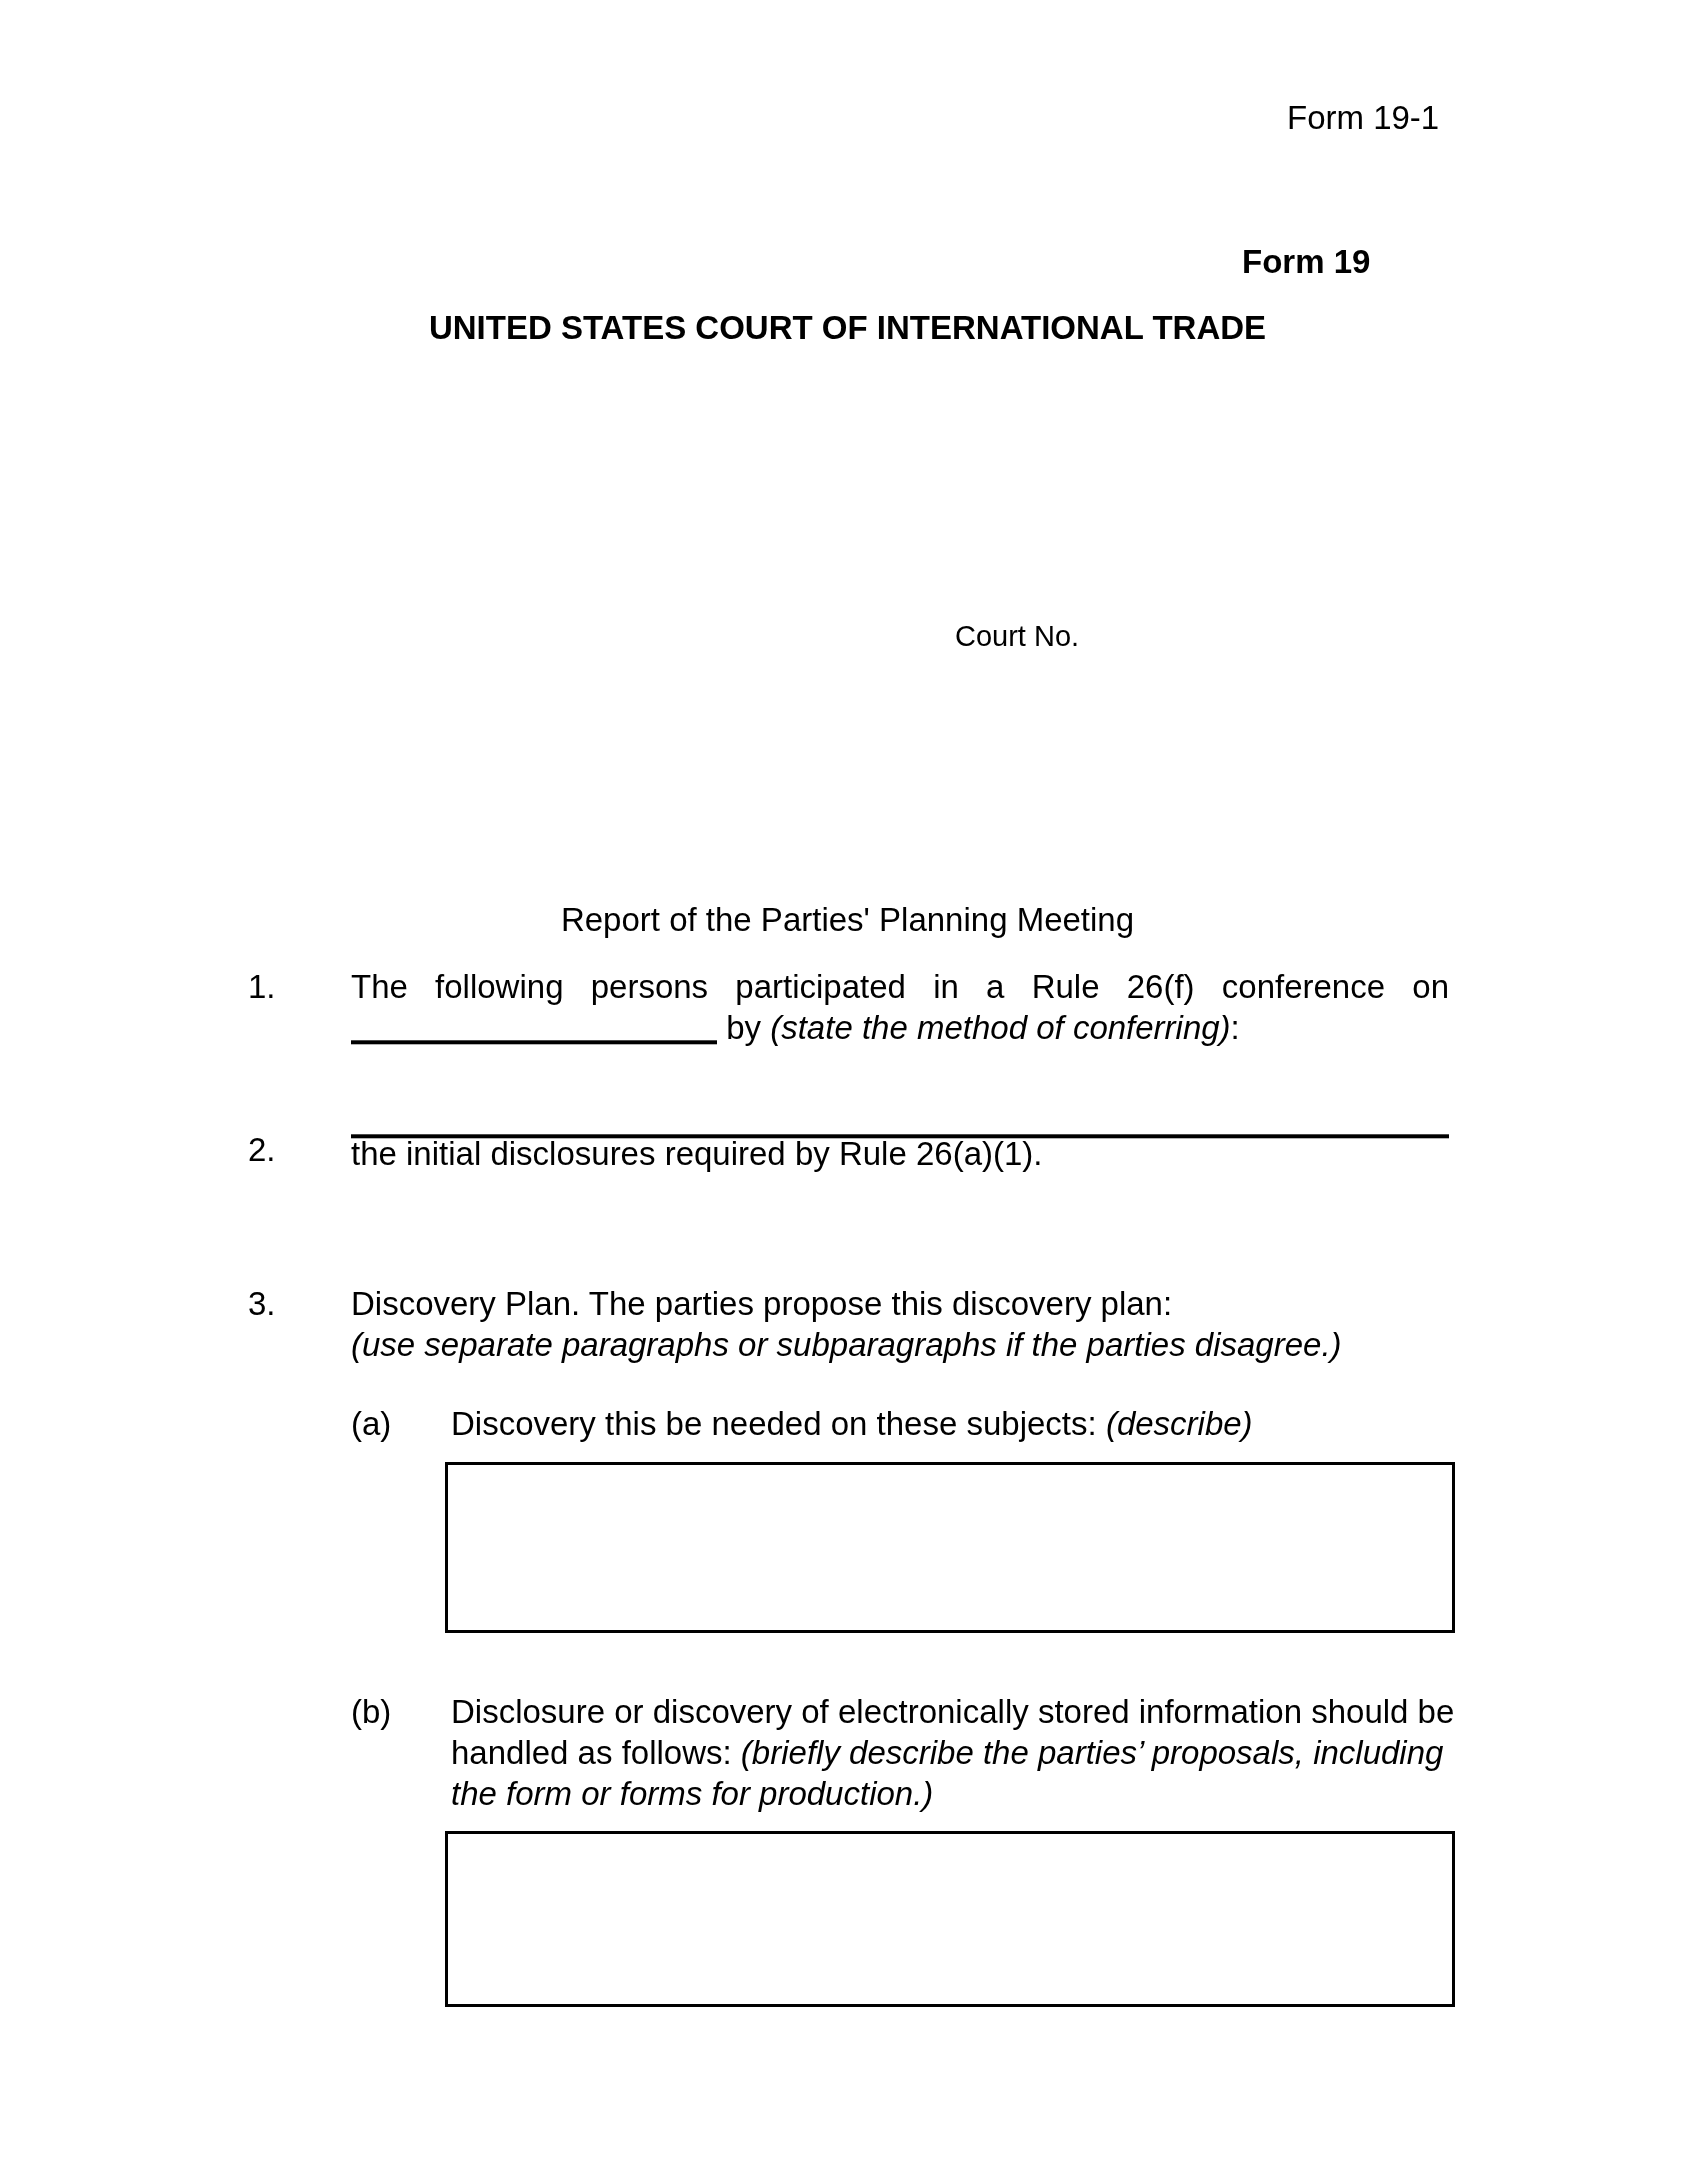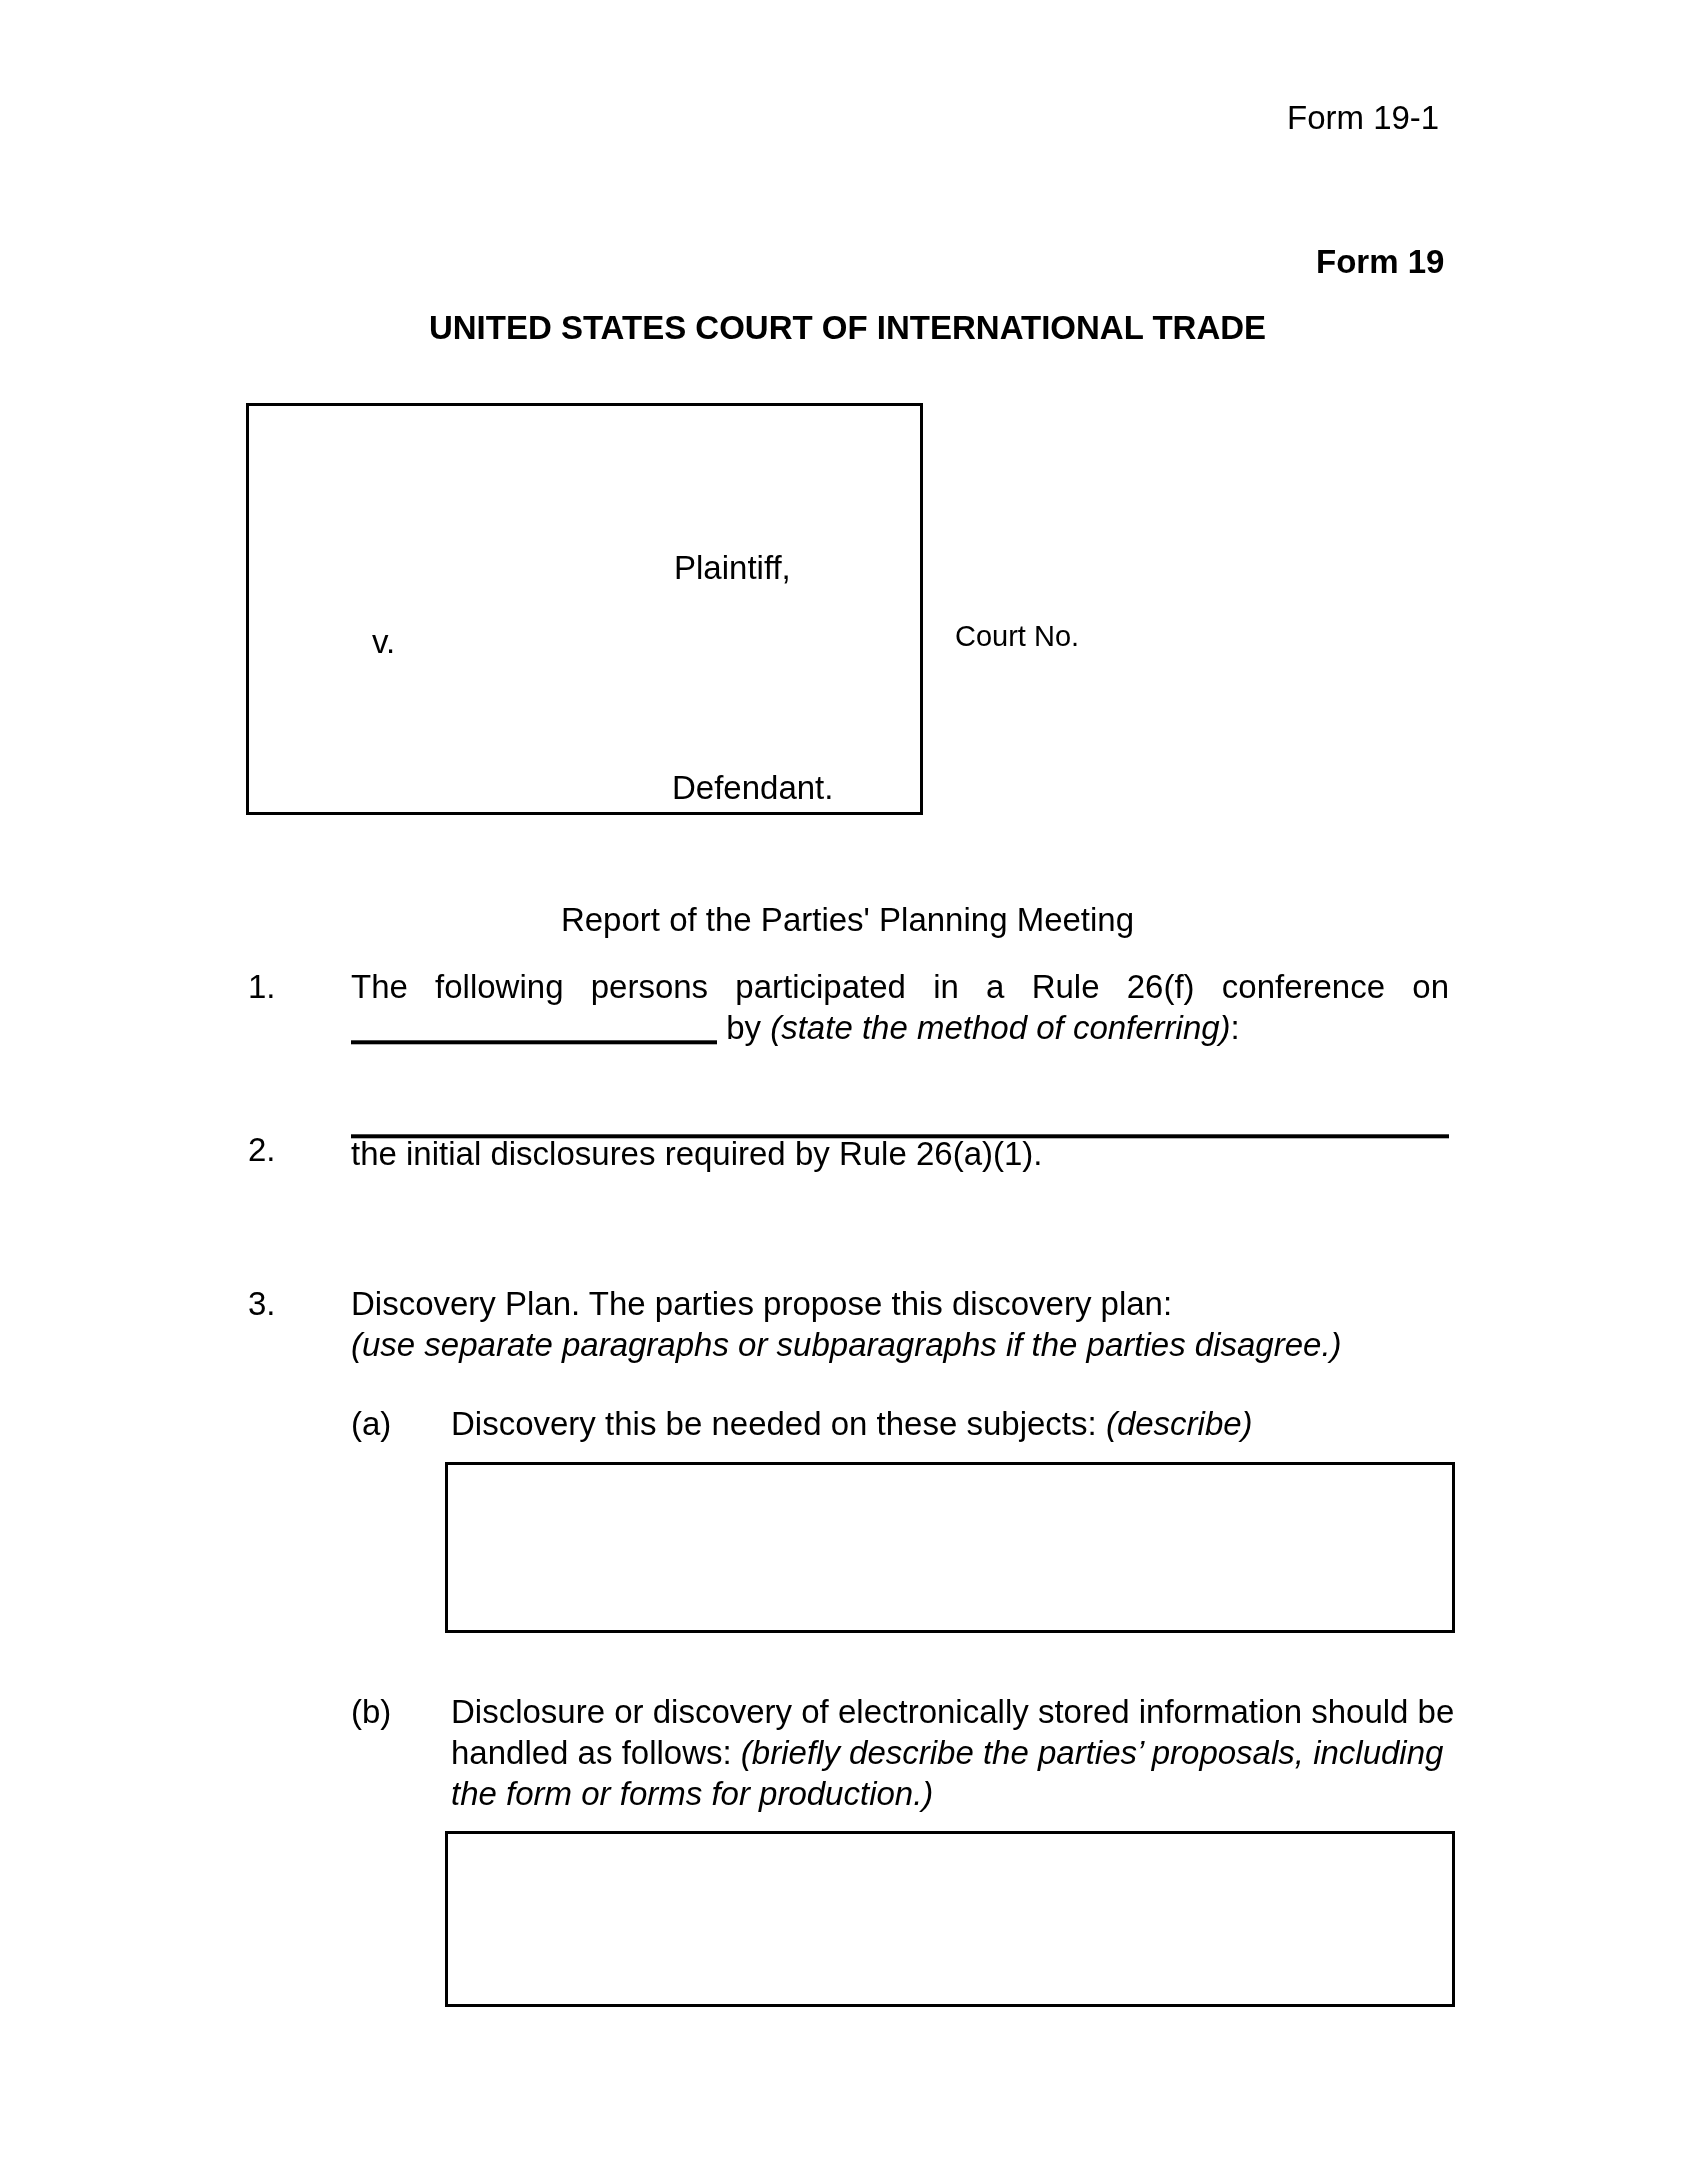--- a/index.html
+++ b/index.html
@@ -14,21 +14,21 @@
     overflow:hidden;
   }
   .abs{position:absolute;}
   .it{font-style:italic;}
   .t{white-space:pre-wrap;}
   .col{left:246px;width:1203px;}
   .center{text-align:center;}
 
   
   .form-ref{top:97px;left:1287px;}
-  .form-number{top:241px;left:1316px;font-weight:bold;}
+  .form-number{top:241px;left:1242px;font-weight:bold;}
   .court-name{top:307px;font-weight:bold;}
 
   
   .caption-box{
     left:246px;top:403px;width:677px;height:412px;
     border:3.3px solid #000;box-sizing:border-box;
   }
   .plaintiff{position:absolute;left:425px;top:141px;}
   .versus{position:absolute;left:123px;top:215px;}
   .defendant{position:absolute;left:423px;top:361px;}
@@ -67,25 +67,20 @@
 </style>
 </head>
 <body>
 
 <div class="page">
 
   <div class="abs form-ref t">Form 19-1</div>
   <div class="abs form-number t">Form 19</div>
   <div class="abs col center court-name t">UNITED STATES COURT OF INTERNATIONAL TRADE</div>
 
-  <div class="abs caption-box">
-    <div class="plaintiff t">Plaintiff,</div>
-    <div class="versus t">v.</div>
-    <div class="defendant t">Defendant.</div>
-  </div>
   <div class="abs court-no t">Court No.</div>
 
   <div class="abs col center report-title t">Report of the Parties' Planning Meeting</div>
 
   <div class="abs item item-1">
     <span class="num t">1.</span>
     <div class="ind">
       <div class="just"><span class="t">The following persons participated in a Rule 26(f) conference on</span></div>
       <div><span class="blank blank-date"></span><span class="t"> by </span><span class="t it">(state the method of conferring)</span><span class="t">:</span></div>
     </div>

